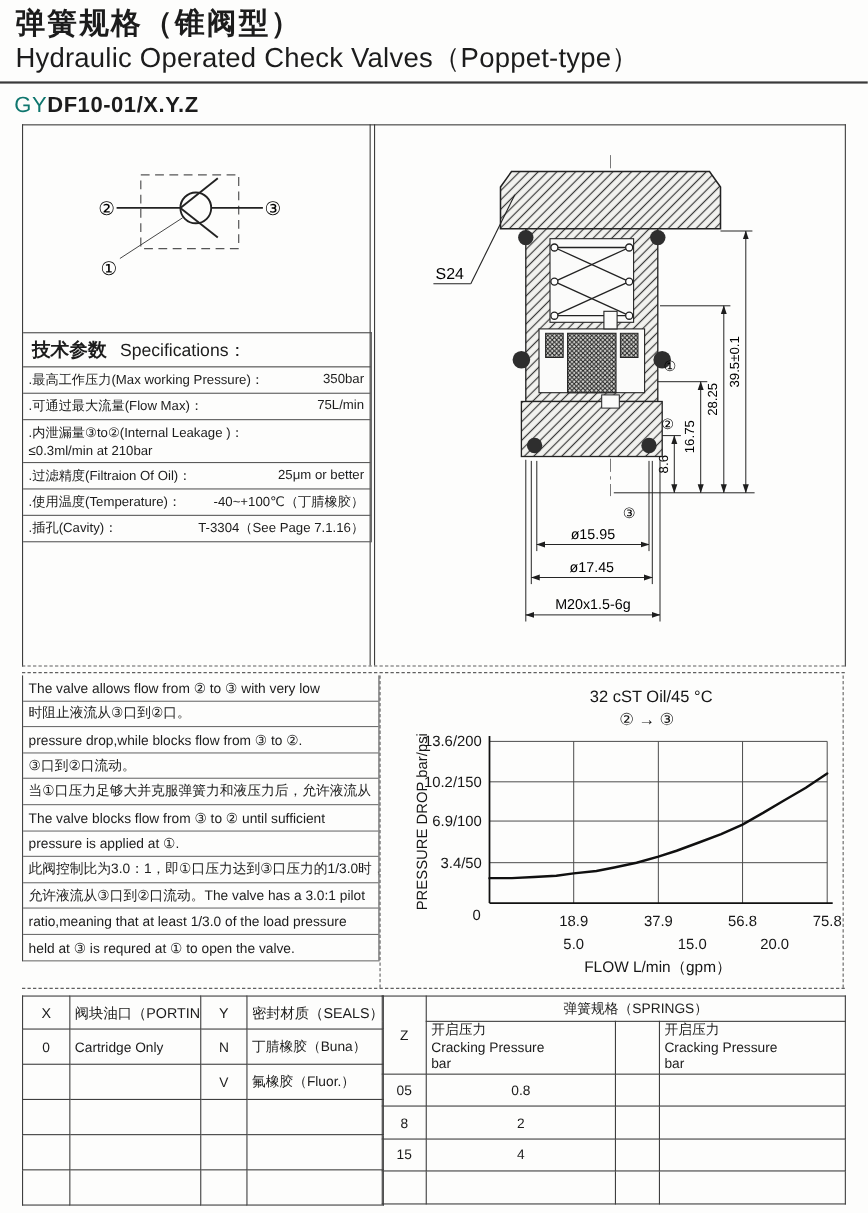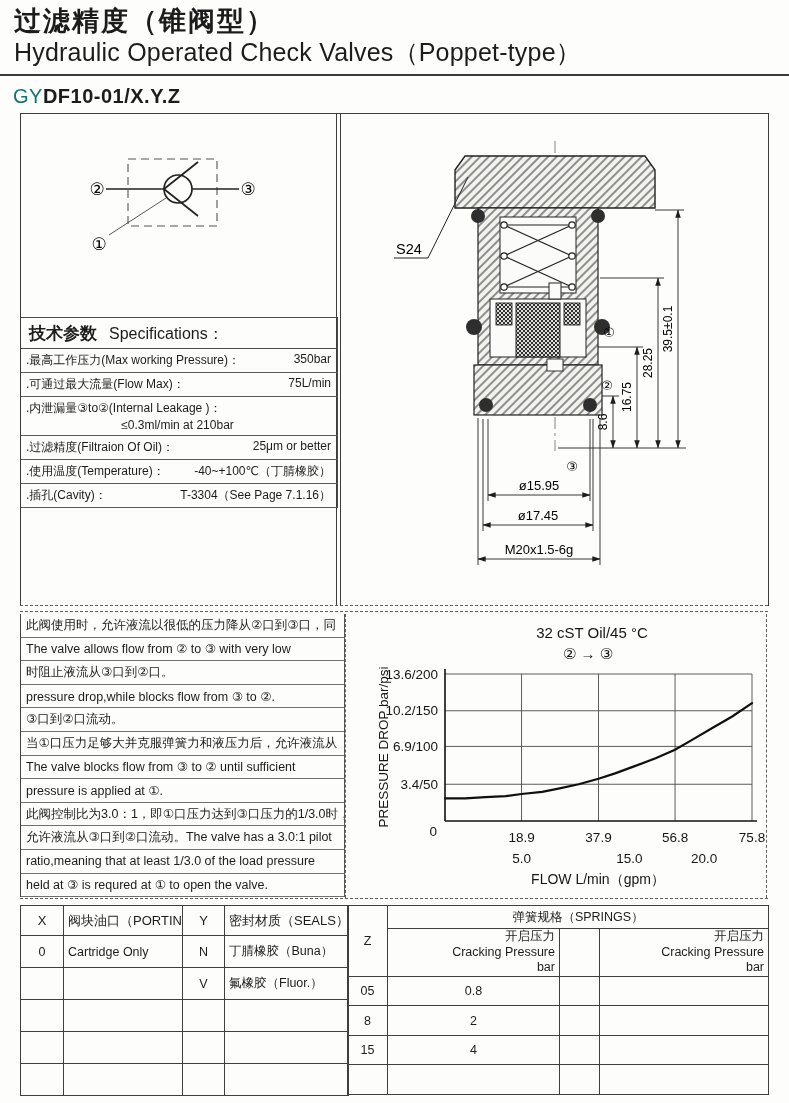--- a/index.html
+++ b/index.html
@@ -10,28 +10,28 @@
   .title-en{position:absolute;left:14px;top:36px;font-size:25px;font-weight:500;letter-spacing:0.2px;}
   .rule{position:absolute;left:0;top:74px;width:789px;height:2px;background:#3a3a3a;}
   .model{position:absolute;left:13px;top:85px;font-size:20px;font-weight:600;letter-spacing:0.5px;}
   .model .gy{color:#0f766e;font-weight:500;}
   
   .main-box{position:absolute;left:20px;top:113px;width:747px;height:492px;border:1.5px solid #3d3d3d;border-bottom:none;}
   .vdiv{position:absolute;left:336px;top:113px;height:492px;width:3px;border-left:1px solid #3d3d3d;border-right:1px solid #3d3d3d;}
   .symbol-svg{position:absolute;left:35px;top:140px;}
   .drawing-svg{position:absolute;left:350px;top:113px;}
   
-  .specs{position:absolute;left:21px;top:317px;width:316px;border-top:1px solid #4a4a4a;border-right:1px solid #4a4a4a;background:transparent;}
+  .specs{position:absolute;left:21px;top:302px;width:316px;border-top:1px solid #4a4a4a;border-right:1px solid #4a4a4a;background:transparent;}
   .spec-head{padding:4px 6px 3px 8px;border-bottom:1px solid #4a4a4a;font-size:16px;}
   .spec-head .zh{font-weight:700;margin-right:12px;font-size:17px;}
   .spec-row{border-bottom:1px solid #5a5a5a;padding:3px 6px 3px 5px;font-size:12px;}
   .spec-top{display:flex;justify-content:space-between;white-space:nowrap;}
   .spec-label{white-space:nowrap;}
   .spec-value{white-space:nowrap;padding-left:6px;}
-  .spec-value-line{text-align:center;white-space:nowrap;padding:1px 2px 0 0;}
+  .spec-value-line{text-align:left;white-space:nowrap;padding:1px 2px 0 0;}
   
   .hdash{position:absolute;left:20px;width:748px;border-top:1.6px dashed #5f5f5f;}
   .vdash{position:absolute;border-left:1.3px dashed #5f5f5f;}
   
   .desc{position:absolute;left:20px;top:614px;width:323px;border-left:1.5px solid #444;border-right:1px solid #555;}
   .desc-line{height:22.6px;display:flex;align-items:center;border-bottom:1px solid #6f6f6f;
              padding:0 3px 0 5px;font-size:12.5px;white-space:nowrap;overflow:hidden;}
   
   .chart{position:absolute;left:352px;top:616px;}
   .chart text{font-family:"Liberation Sans","DejaVu Sans",sans-serif;fill:#161616;}
@@ -40,31 +40,31 @@
   .otable td,.otable th{border:1px solid #3f3f3f;font-size:12.5px;font-weight:normal;padding:0 4px;overflow:hidden;white-space:nowrap;}
   .order-left{left:20px;top:905px;width:328px;height:190px;}
   .order-left tr{height:32px;}
   .order-left tr.ohead{height:30px;}
   .order-left th{text-align:center;font-size:13px;}
   .c-code{text-align:center;}
   .c-label{text-align:left;padding-left:8px;}
   .order-right{left:347px;top:905px;width:421px;height:190px;}
   .springs-head{text-align:center;font-size:13px;height:22px;}
   .zcell{text-align:center;font-size:15px;}
-  .phead{text-align:right;line-height:1.25;padding:2px 0;}
+  .phead{text-align:left;line-height:1.25;padding:2px 0;}
   .phead div{font-size:12.5px;}
   .order-right tbody tr{height:27px;}
   .c-val{text-align:center;}
 </style>
 </head>
 <body>
 
 <div class="page">
 
-  <div class="title-zh">过滤精度（锥阀型）</div>
+  <div class="title-zh">弹簧规格（锥阀型）</div>
   <div class="title-en">Hydraulic Operated Check Valves（Poppet-type）</div>
   <div class="rule"></div>
   <div class="model"><span class="gy">GY</span><span>DF10-01/X.Y.Z</span></div>
 
   <div class="main-box"></div>
   <div class="vdiv"></div>
 
   <svg class="symbol-svg" width="280" height="125" viewBox="0 0 280 125">
     <rect x="93" y="19" width="89" height="67" fill="none" stroke="#555" stroke-width="1.1" stroke-dasharray="8 5"></rect>
     <line x1="71" y1="49" x2="129" y2="49" stroke="#222" stroke-width="1.7"></line>
@@ -205,21 +205,20 @@
   </div>
 
   <div class="hdash" style="top:605px;"></div>
   <div class="hdash" style="top:611px;"></div>
   <div class="hdash" style="top:898px;"></div>
   <div class="vdash" style="left:345px;top:614px;height:284px;"></div>
   <div class="vdash" style="left:766px;top:614px;height:284px;"></div>
 
   <div class="desc">
     <div id="desc-lines">
-        <div class="desc-line">此阀使用时，允许液流以很低的压力降从②口到③口，同</div>
         <div class="desc-line">The valve allows flow from ② to ③ with very low</div>
         <div class="desc-line">时阻止液流从③口到②口。</div>
         <div class="desc-line">pressure drop,while blocks flow from ③ to ②.</div>
         <div class="desc-line">③口到②口流动。</div>
         <div class="desc-line">当①口压力足够大并克服弹簧力和液压力后，允许液流从</div>
         <div class="desc-line">The valve blocks flow from ③ to ② until sufficient</div>
         <div class="desc-line">pressure is applied at ①.</div>
         <div class="desc-line">此阀控制比为3.0：1，即①口压力达到③口压力的1/3.0时，</div>
         <div class="desc-line">允许液流从③口到②口流动。The valve has a 3.0:1 pilot</div>
         <div class="desc-line">ratio,meaning that at least 1/3.0 of the load pressure</div>

